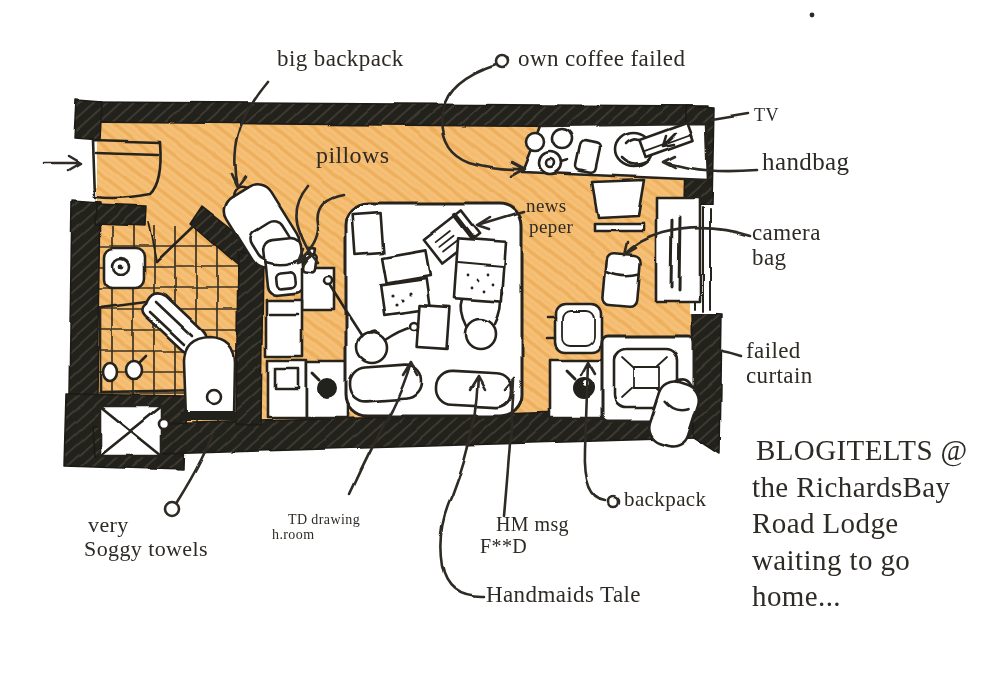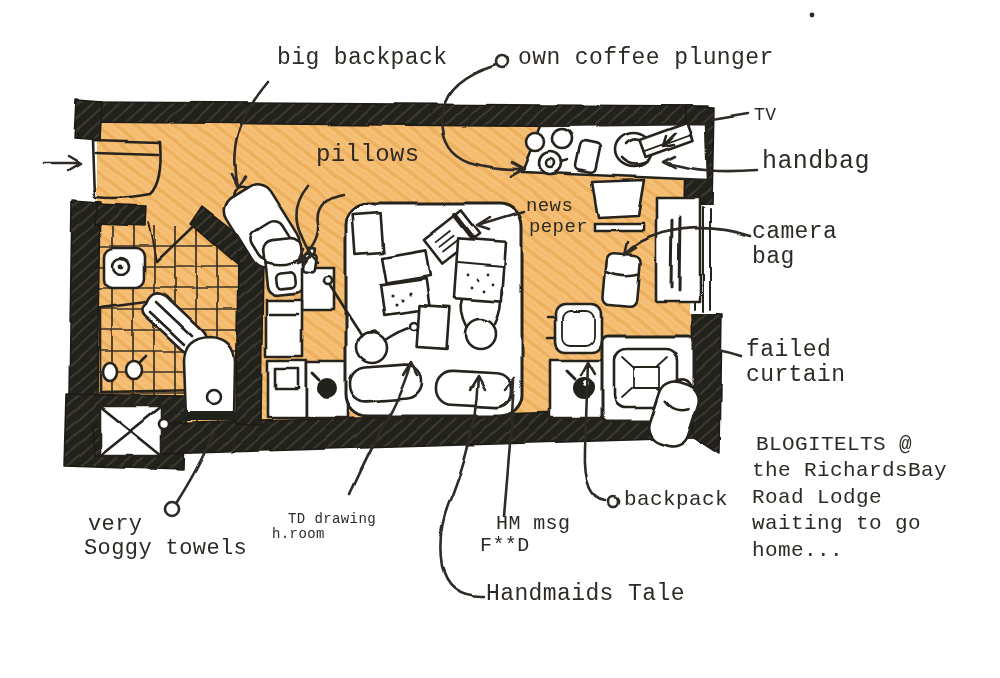--- a/index.html
+++ b/index.html
@@ -1,17 +1,17 @@
 <!DOCTYPE html>
 <html><head>
 <meta charset="utf-8">
 <style>
   html,body{margin:0;padding:0;background:#ffffff;}
   #stage{position:relative;width:1000px;height:678px;background:#ffffff;overflow:hidden;
-         font-family:Liberation Mono, monospace;}
+         font-family:Liberation Serif, serif;}
   #plan{position:absolute;inset:0;}
   .hand{position:absolute;color:#2e2a25;white-space:nowrap;letter-spacing:.4px;line-height:1.1;}
   .hand div{white-space:nowrap;}
 </style>
 </head>
 <body>
 
 <div id="stage">
 
 <svg id="plan" viewBox="0 0 1000 678" xmlns="http://www.w3.org/2000/svg">
@@ -263,21 +263,21 @@
       <g>
         <path d="M588,362 L585,450 Q583,498 606,501 M588,362 L581,375 M588,362 L595,374"></path>
         <circle cx="614" cy="502" r="5"></circle>
       </g>
       <circle cx="812" cy="16" r="2.4" fill="#2e2a25" stroke="none"></circle>
     </g>
   </g>
 </svg>
 
 <div class="hand" style="left:277px;top:46px;font-size:23px">big backpack</div>
-<div class="hand" style="left:518px;top:46px;font-size:23px">own coffee plunger</div>
+<div class="hand" style="left:518px;top:46px;font-size:23px">own coffee failed</div>
 <div class="hand" style="left:754px;top:106px;font-size:18px">TV</div>
 <div class="hand" style="left:762px;top:148px;font-size:25px">handbag</div>
 <div class="hand" style="left:316px;top:142px;font-size:24px">pillows</div>
 <div class="hand" style="left:526px;top:196px;font-size:19px">
   <div>news</div>
   <div style="margin-left:3px">peper</div>
 </div>
 <div class="hand" style="left:752px;top:220px;font-size:23px">
   <div>camera</div>
   <div>bag</div>
@@ -294,21 +294,21 @@
   <div style="margin-left:16px">TD drawing</div>
   <div>h.room</div>
 </div>
 <div class="hand" style="left:480px;top:513px;font-size:20px">
   <div style="margin-left:16px">HM msg</div>
   <div>F**D</div>
 </div>
 <div class="hand" style="left:486px;top:582px;font-size:23px">Handmaids Tale</div>
 <div class="hand" style="left:624px;top:488px;font-size:21px">backpack</div>
 
-<div class="hand" style="left:752px;top:432px;font-size:21px;line-height:1.26">
+<div class="hand" style="left:752px;top:432px;font-size:29px;line-height:1.26">
   <div style="margin-left:4px">BLOGITELTS @</div>
   <div>the RichardsBay</div>
   <div>Road Lodge</div>
   <div>waiting to go</div>
   <div>home...</div>
 </div>
 
 </div>
 
 </body></html>

